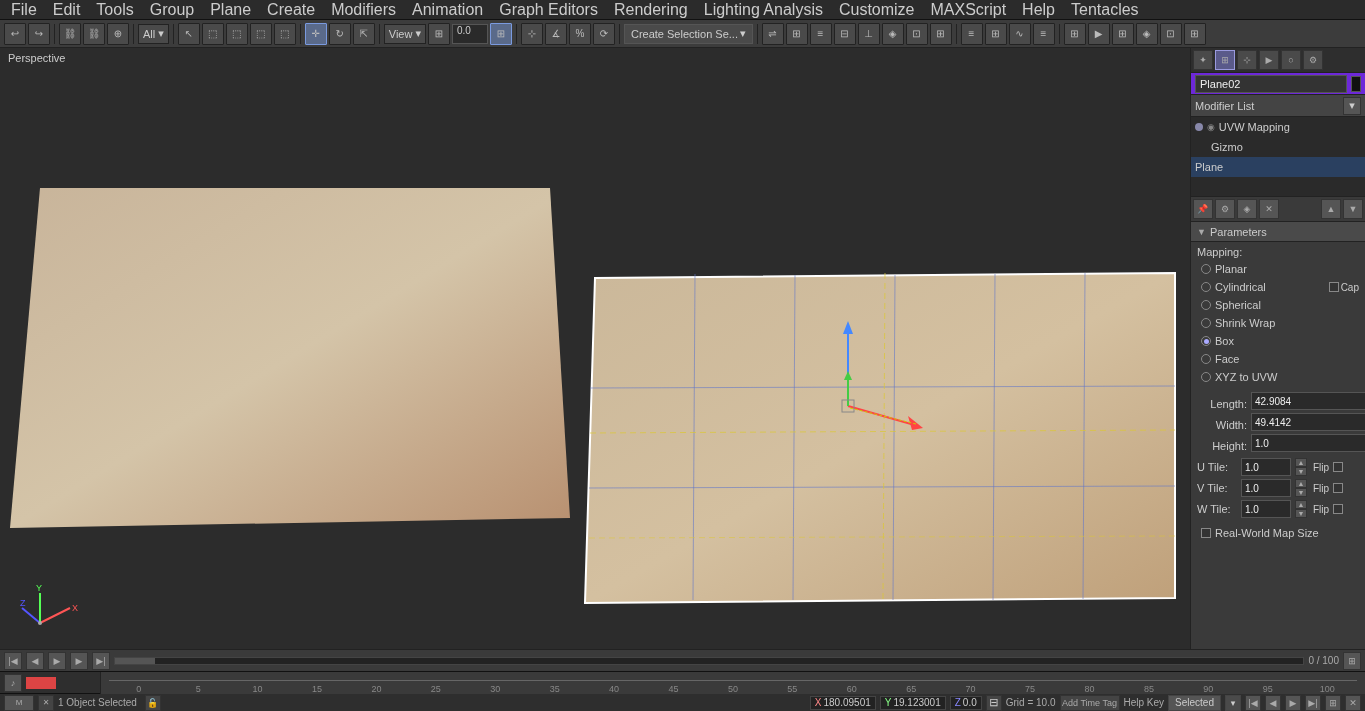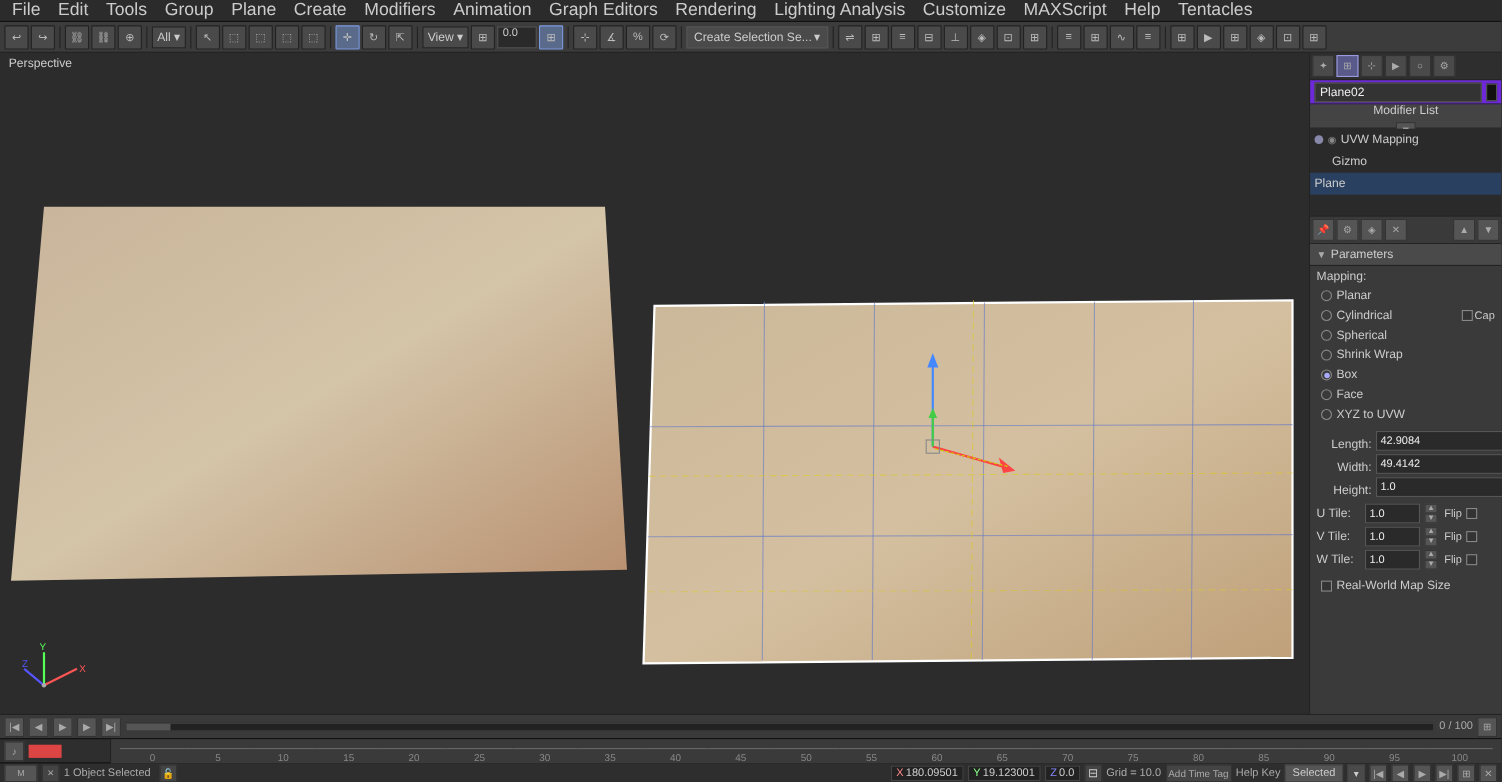--- a/index.html
+++ b/index.html
@@ -152,21 +152,21 @@
       flex: 1; background: #333; border: 1px solid #555; color: #eee;
       font-size: 11px; padding: 1px 4px; height: 18px;
     }
     #object-color-swatch {
       width: 16px; height: 16px; background: #111; border: 1px solid #555; cursor: pointer;
     }
 
     
     #modifier-list-row {
       display: flex; align-items: center; height: 22px;
-      background: #444; border-bottom: 1px solid #222; padding: 0 4px; gap: 4px; flex-direction: column;
+      background: #444; border-bottom: 1px solid #222; padding: 0 4px; gap: 4px;
     }
     #modifier-list-label { font-size: 11px; color: #ccc; flex: 1; }
     #modifier-list-dropdown {
       width: 18px; height: 18px; background: #555; border: 1px solid #333;
       display: flex; align-items: center; justify-content: center; cursor: pointer;
     }
 
     
     #modifier-stack {
       background: #2a2a2a;

